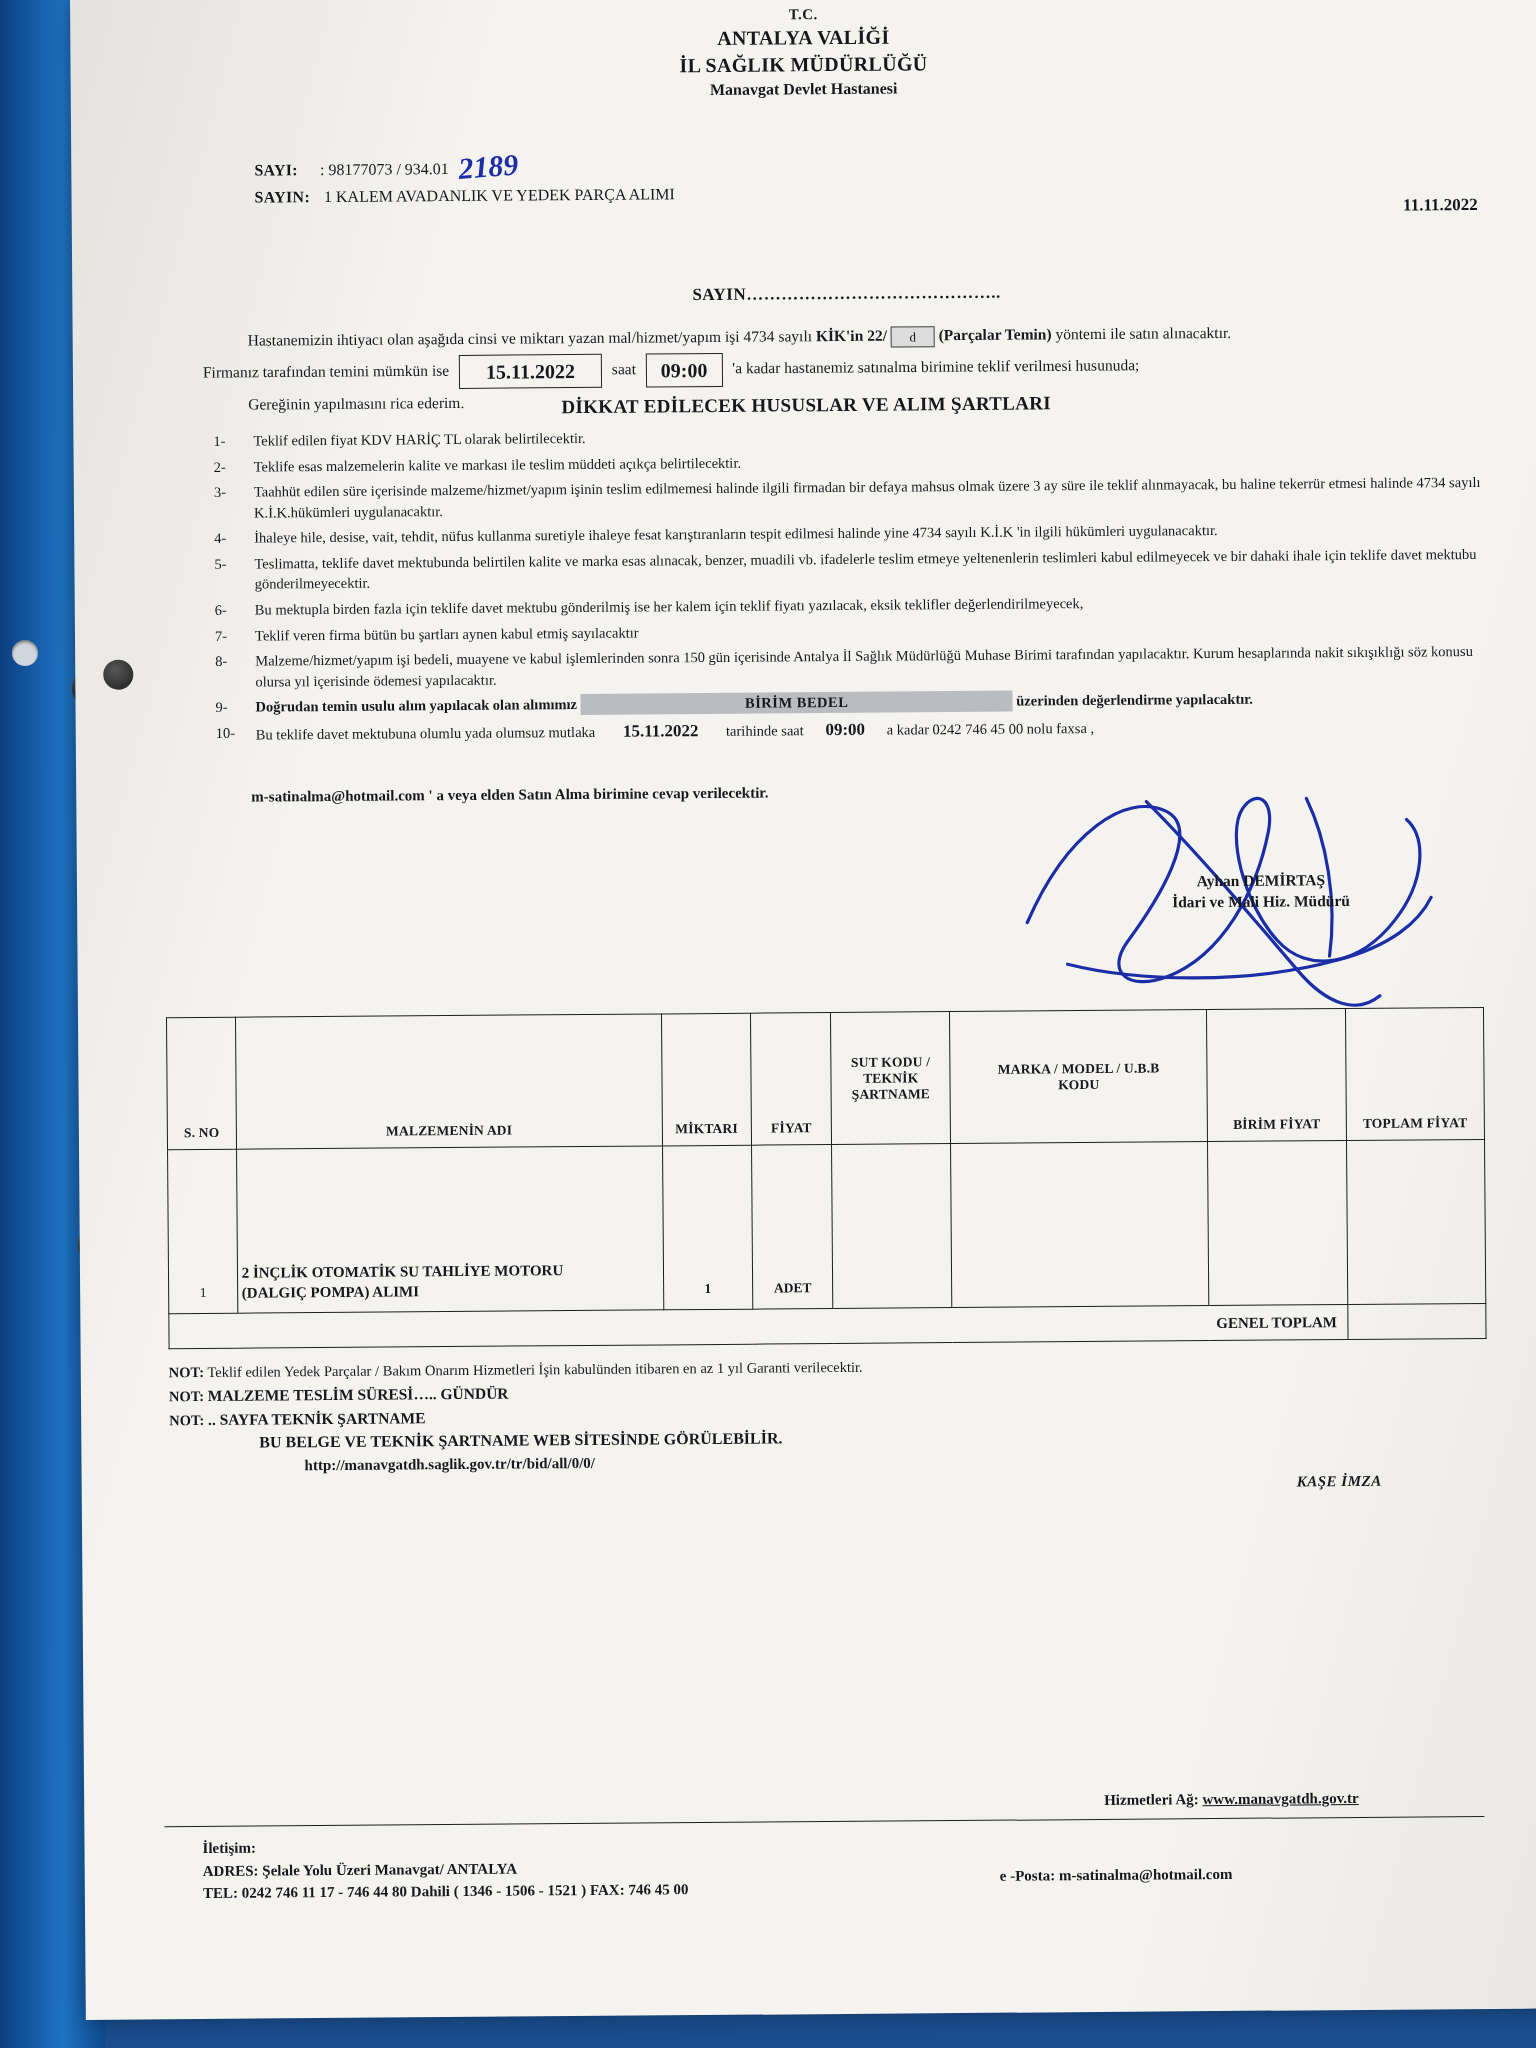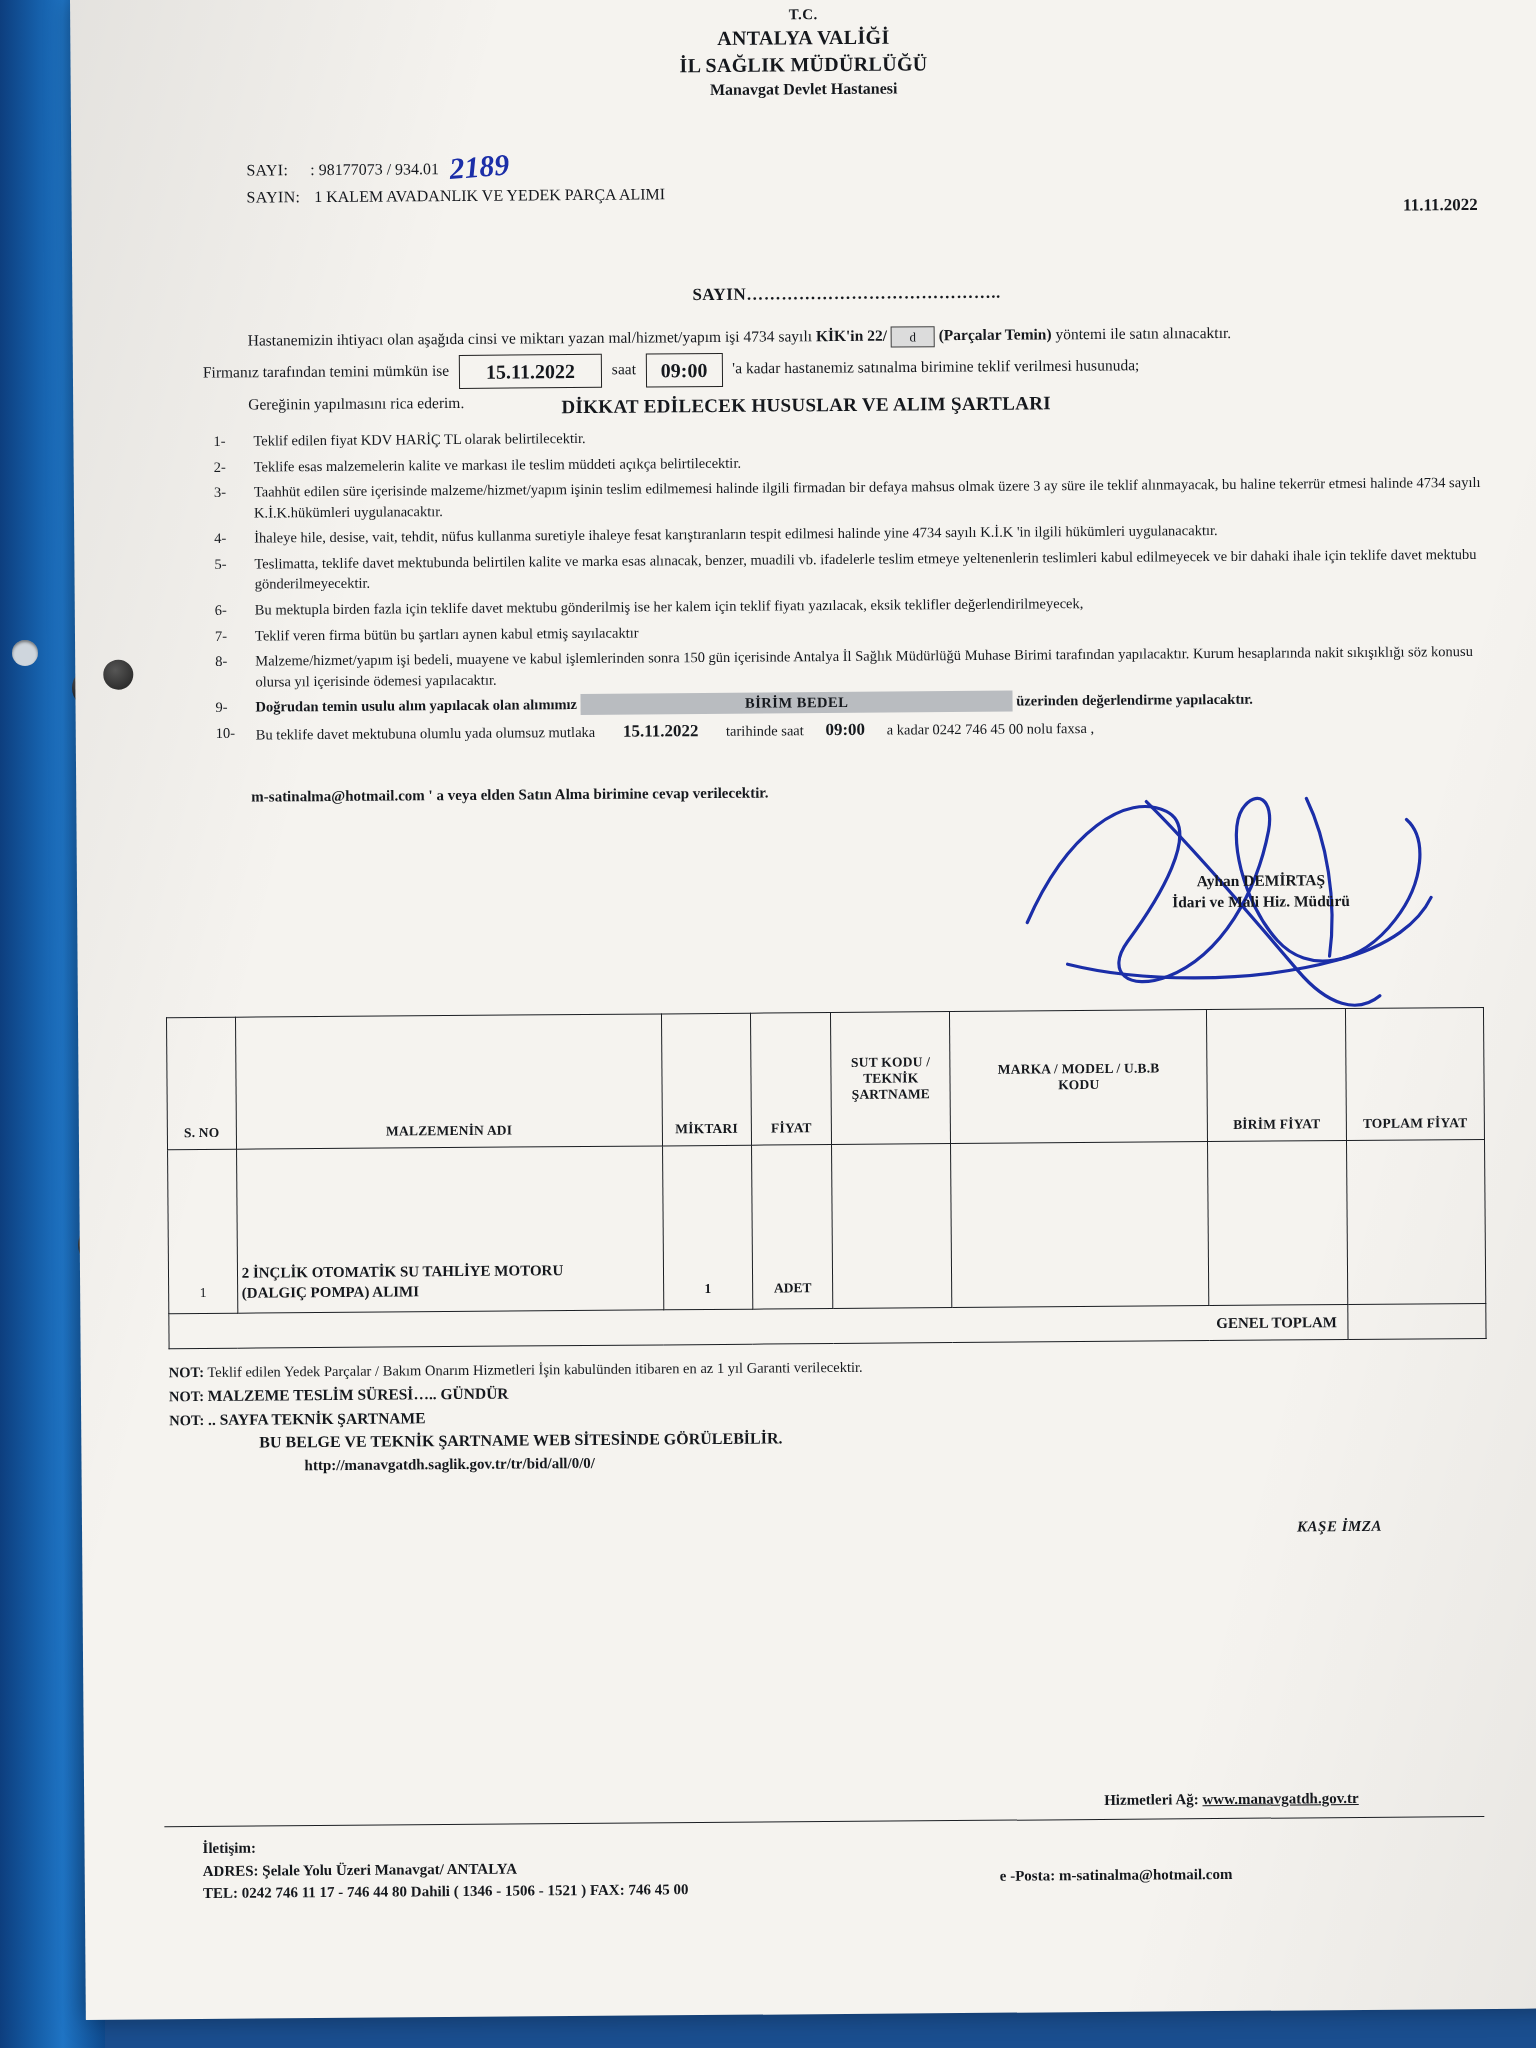--- a/index.html
+++ b/index.html
@@ -67,21 +67,21 @@
     font-weight: bold;
     line-height: 1.35;
   }
   .hdr .l1 { font-size: 15px; letter-spacing: .4px; }
   .hdr .l2 { font-size: 20px; letter-spacing: .3px; }
   .hdr .l3 { font-size: 20px; letter-spacing: .3px; }
   .hdr .l4 { font-size: 16px; }
 
   .sayi-block { position: absolute; left: 175px; top: 150px; font-size: 16px; }
   .sayi-block .row { margin-bottom: 6px; white-space: nowrap; }
-  .lbl { font-weight: normal; letter-spacing: .3px; }
+  .lbl { font-weight: bold; letter-spacing: .3px; margin-left: 8px; }
   .hand-num {
     font-family: "Liberation Serif", serif;
     color: #1b2ea8;
     font-size: 30px;
     font-style: italic;
     font-weight: bold;
     position: relative;
     top: 3px;
     margin-left: 6px;
     transform: rotate(-4deg);
@@ -195,21 +195,21 @@
   .notes {
     position: absolute; left: 88px; top: 1363px;
     font-size: 14.5px; line-height: 1.5;
   }
   .notes .nlbl { font-weight: bold; }
   .notes .big { font-weight: bold; font-size: 15.5px; }
   .web-line { margin-left: 90px; font-weight: bold; font-size: 16px; }
   .url-line { margin-left: 135px; font-weight: bold; font-size: 15px; }
 
   .kase {
-    position: absolute; left: 1215px; top: 1528px;
+    position: absolute; left: 1215px; top: 1483px;
     font-size: 15px; font-style: italic; font-weight: bold; letter-spacing: .5px;
   }
 
   .footer-rule {
     position: absolute; left: 80px; top: 1827px; width: 1320px;
     border-top: 1.5px solid #1c1f24;
   }
   .footer-left {
     position: absolute; left: 118px; top: 1838px;
     font-size: 15px; line-height: 1.5; font-weight: bold;

